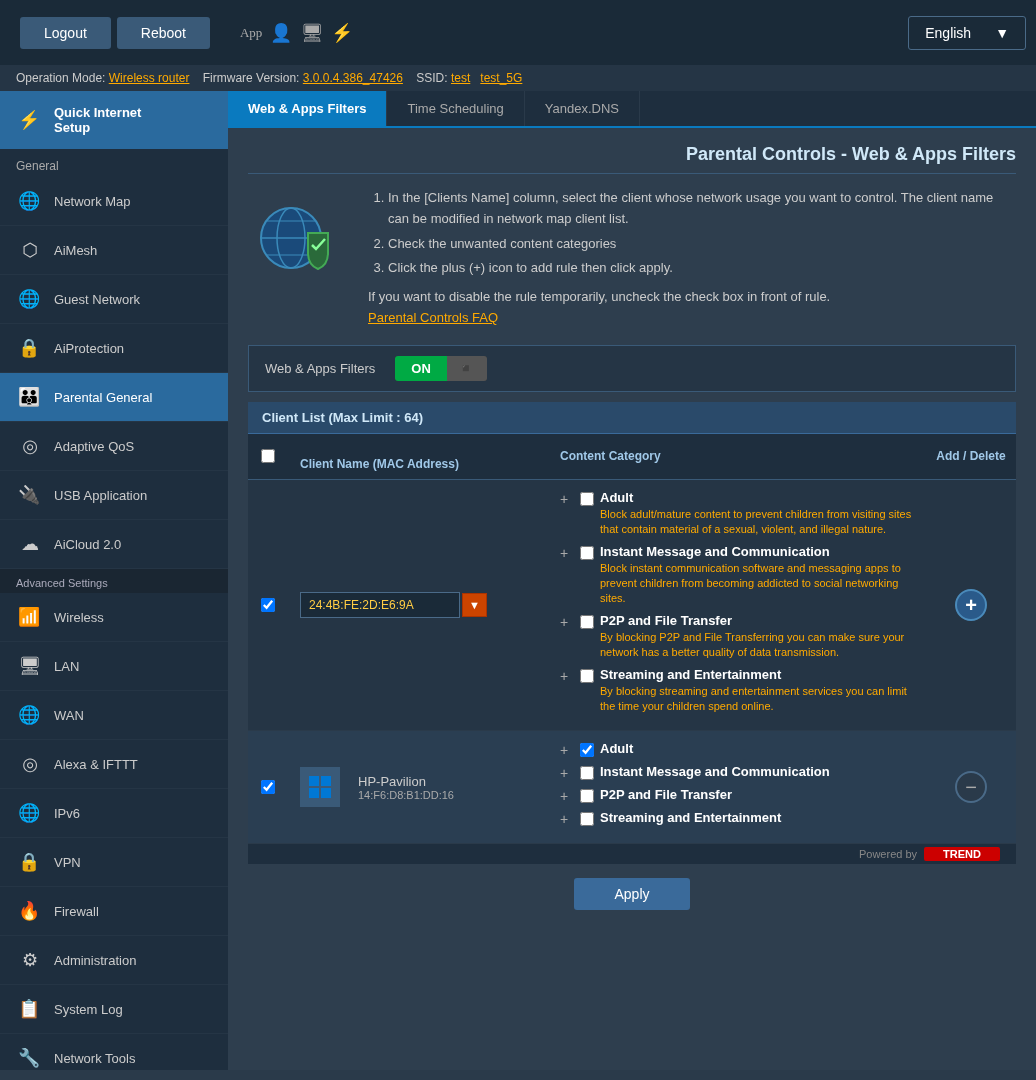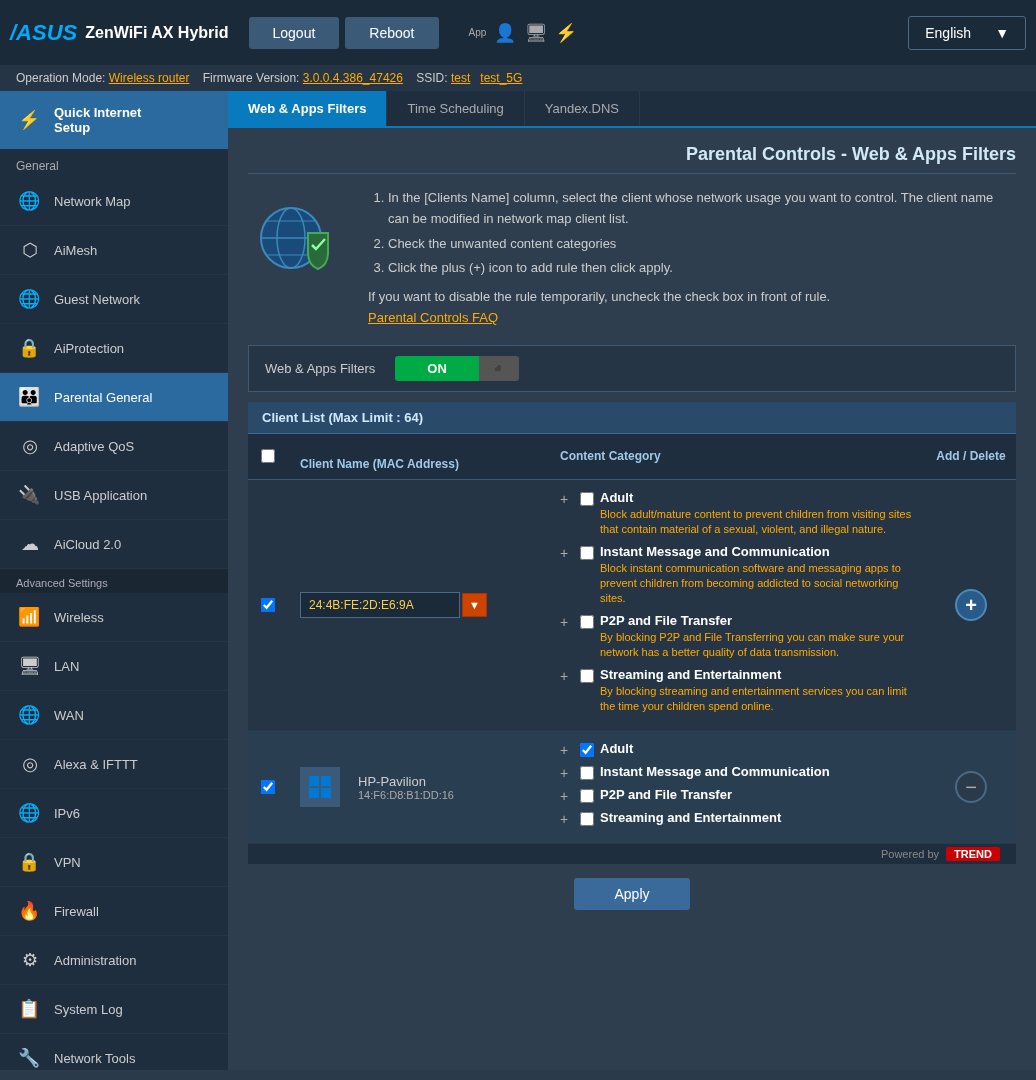--- a/index.html
+++ b/index.html
@@ -66,21 +66,22 @@
       border-radius: 3px;
     }
     .top-icons {
       display: flex;
       align-items: center;
       gap: 8px;
       margin-left: 20px;
     }
     .top-icon-label {
       color: #aaa;
-      font-size: 10px;
+      font-size: 13px;
+      font-family: Liberation Serif, serif;
     }
 
     
     .info-bar {
       background: #253545;
       padding: 6px 16px;
       font-size: 12px;
       color: #ccc;
       display: flex;
       justify-content: space-between;
@@ -227,21 +228,21 @@
       display: flex;
       align-items: center;
       background: #333;
       border-radius: 3px;
       overflow: hidden;
       cursor: pointer;
     }
     .toggle-on {
       background: #00aa44;
       color: white;
-      padding: 5px 32px;
+      padding: 5px 16px;
       font-weight: bold;
       font-size: 13px;
     }
     .toggle-off {
       background: #555;
       color: #aaa;
       padding: 5px 12px;
       font-size: 13px;
     }
 
@@ -386,24 +387,20 @@
     input[type="checkbox"] {
       width: 14px;
       height: 14px;
       cursor: pointer;
     }
   </style>
 </head>
 <body>
 
 <div class="top-bar">
-  <div class="logo-area">
-    <span class="logo-text">/ASUS</span>
-    <span class="product-name">ZenWiFi AX Hybrid</span>
-  </div>
   <div class="top-buttons">
     <button class="top-btn">Logout</button>
     <button class="top-btn">Reboot</button>
   </div>
   <div class="top-icons">
     <span class="top-icon-label">App</span>
     <span style="color:#aaa;font-size:18px;">👤</span>
     <span style="color:#aaa;font-size:18px;">🖥</span>
     <span style="color:#aaa;font-size:18px;">⚡</span>
   </div>
@@ -671,21 +668,21 @@
           <div class="td-adddelete">
             <div class="del-btn">−</div>
           </div>
         </div>
 
       </div>
 
       <div class="powered-by">
         <span>Powered by</span>
         <span style="color:#cc0000;font-weight:bold;margin-left:4px;">
-          <span style="background:#cc0000;color:white;padding:1px 8px;border-radius:2px;font-size:11px;">TREND</span>
+          <span style="background:#cc0000;color:white;padding:1px 19px;border-radius:2px;font-size:11px;">TREND</span>
         </span>
       </div>
 
       <div class="apply-bar">
         <button class="apply-btn">Apply</button>
       </div>
 
     </div>
   </div>
 </div>

